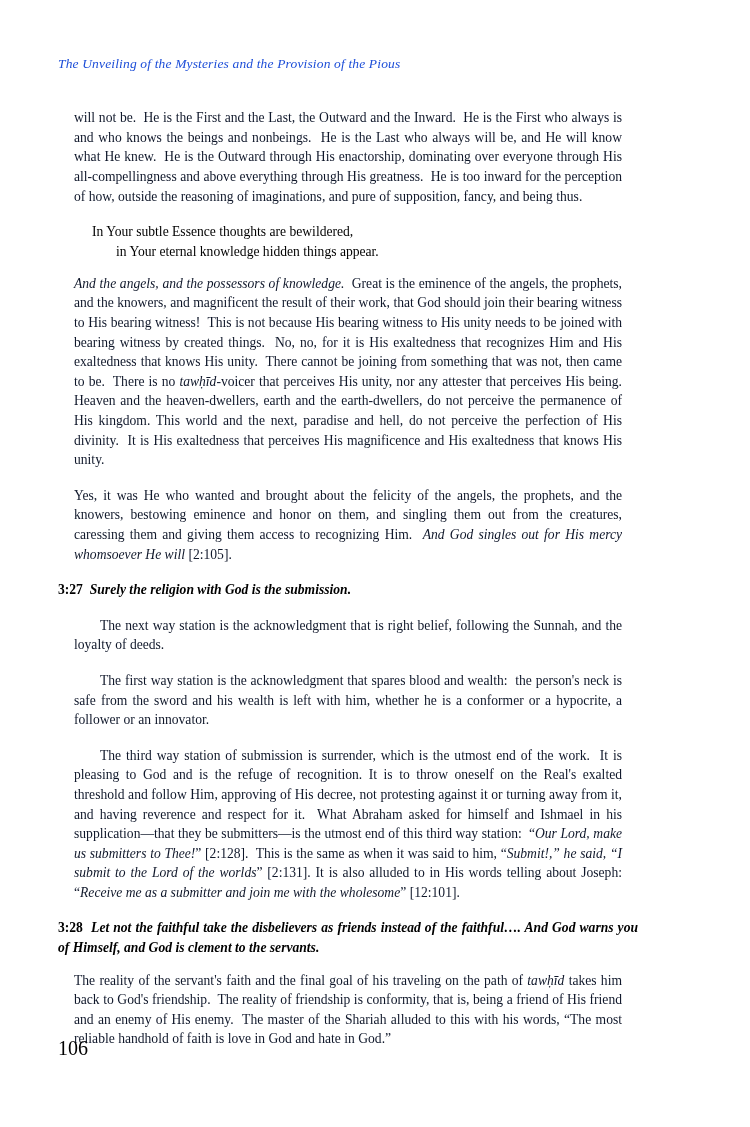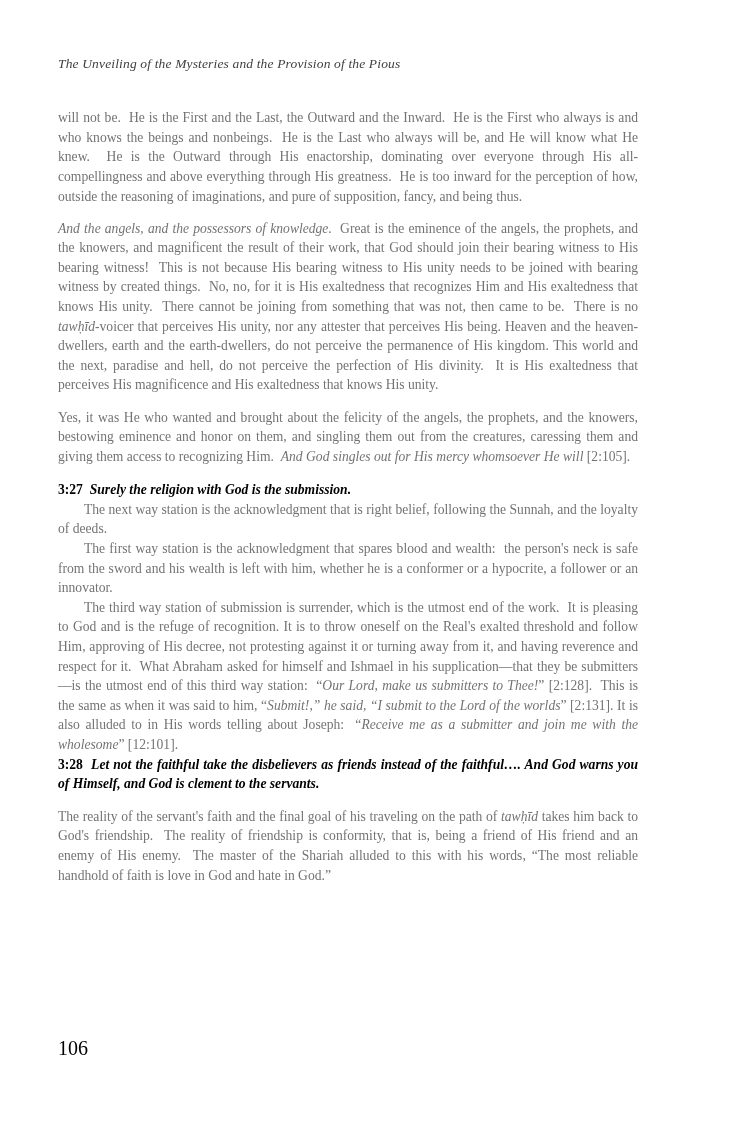--- a/index.html
+++ b/index.html
@@ -31,31 +31,31 @@
     top: 56px;
     width: 580px;
   }
 
   .running-header {
     font-style: italic;
     font-size: 13.5px;
     letter-spacing: 0.15px;
     line-height: 1.2;
     margin: 0 0 36px 0;
-    color: #404040;
+    color: #1d4ed8;
   }
 
   p.body {
     font-size: 13.6px;
     line-height: 19.6px;
     text-align: justify;
     text-justify: inter-word;
-    margin: 0;
+    margin: 16px;
     hyphens: manual;
-    color: #737373;
+    color: #0f172a;
   }
 
   p.body.cont {
     text-indent: 0;
   }
 
   p.body.indent {
     text-indent: 26px;
   }
 
@@ -109,20 +109,24 @@
 <body>
 
 <div class="page">
 
   <div class="content">
 
     <div class="running-header">The Unveiling of the Mysteries and the Provision of the Pious</div>
 
     <p class="body cont"><span>will not be.  He is the First and the Last, the Outward and the Inward.  He is the First who always is and who knows the beings and nonbeings.  He is the Last who always will be, and He will know what He knew.  He is the Outward through His enactorship, dominating over everyone through His all-compellingness and above everything through His greatness.  He is too inward for the perception of how, outside the reasoning of imaginations, and pure of supposition, fancy, and being thus.</span></p>
 
+    <div class="poem">
+      <div class="l1">In Your subtle Essence thoughts are bewildered,</div>
+      <div class="l2">in Your eternal knowledge hidden things appear.</div>
+    </div>
 
     <p class="body gap" style="margin-top:12.5px"><span class="ital">And the angels, and the possessors of knowledge.</span><span>  Great is the eminence of the angels, the prophets, and the knowers, and magnificent the result of their work, that God should join their bearing witness to His bearing witness!  This is not because His bearing witness to His unity needs to be joined with bearing witness by created things.  No, no, for it is His exaltedness that recognizes Him and His exaltedness that knows His unity.  There cannot be joining from something that was not, then came to be.  There is no </span><span class="ital">tawḥīd</span><span>-voicer that perceives His unity, nor any attester that perceives His being. Heaven and the heaven-dwellers, earth and the earth-dwellers, do not perceive the permanence of His kingdom. This world and the next, paradise and hell, do not perceive the perfection of His divinity.  It is His exaltedness that perceives His magnificence and His exaltedness that knows His unity.</span></p>
 
 
     <p class="body" style="margin-top:12.5px"><span>Yes, it was He who wanted and brought about the felicity of the angels, the prophets, and the knowers, bestowing eminence and honor on them, and singling them out from the creatures, caressing them and giving them access to recognizing Him.  </span><span class="ital">And God singles out for His mercy whomsoever He will</span><span> [2:105].</span></p>
 
     <p class="verse-head" style="margin-top:14px"><span class="num">3:27</span><span>Surely the religion with God is the submission.</span></p>
 
 
     <p class="body indent"><span>The next way station is the acknowledgment that is right belief, following the Sunnah, and the loyalty of deeds.</span></p>

